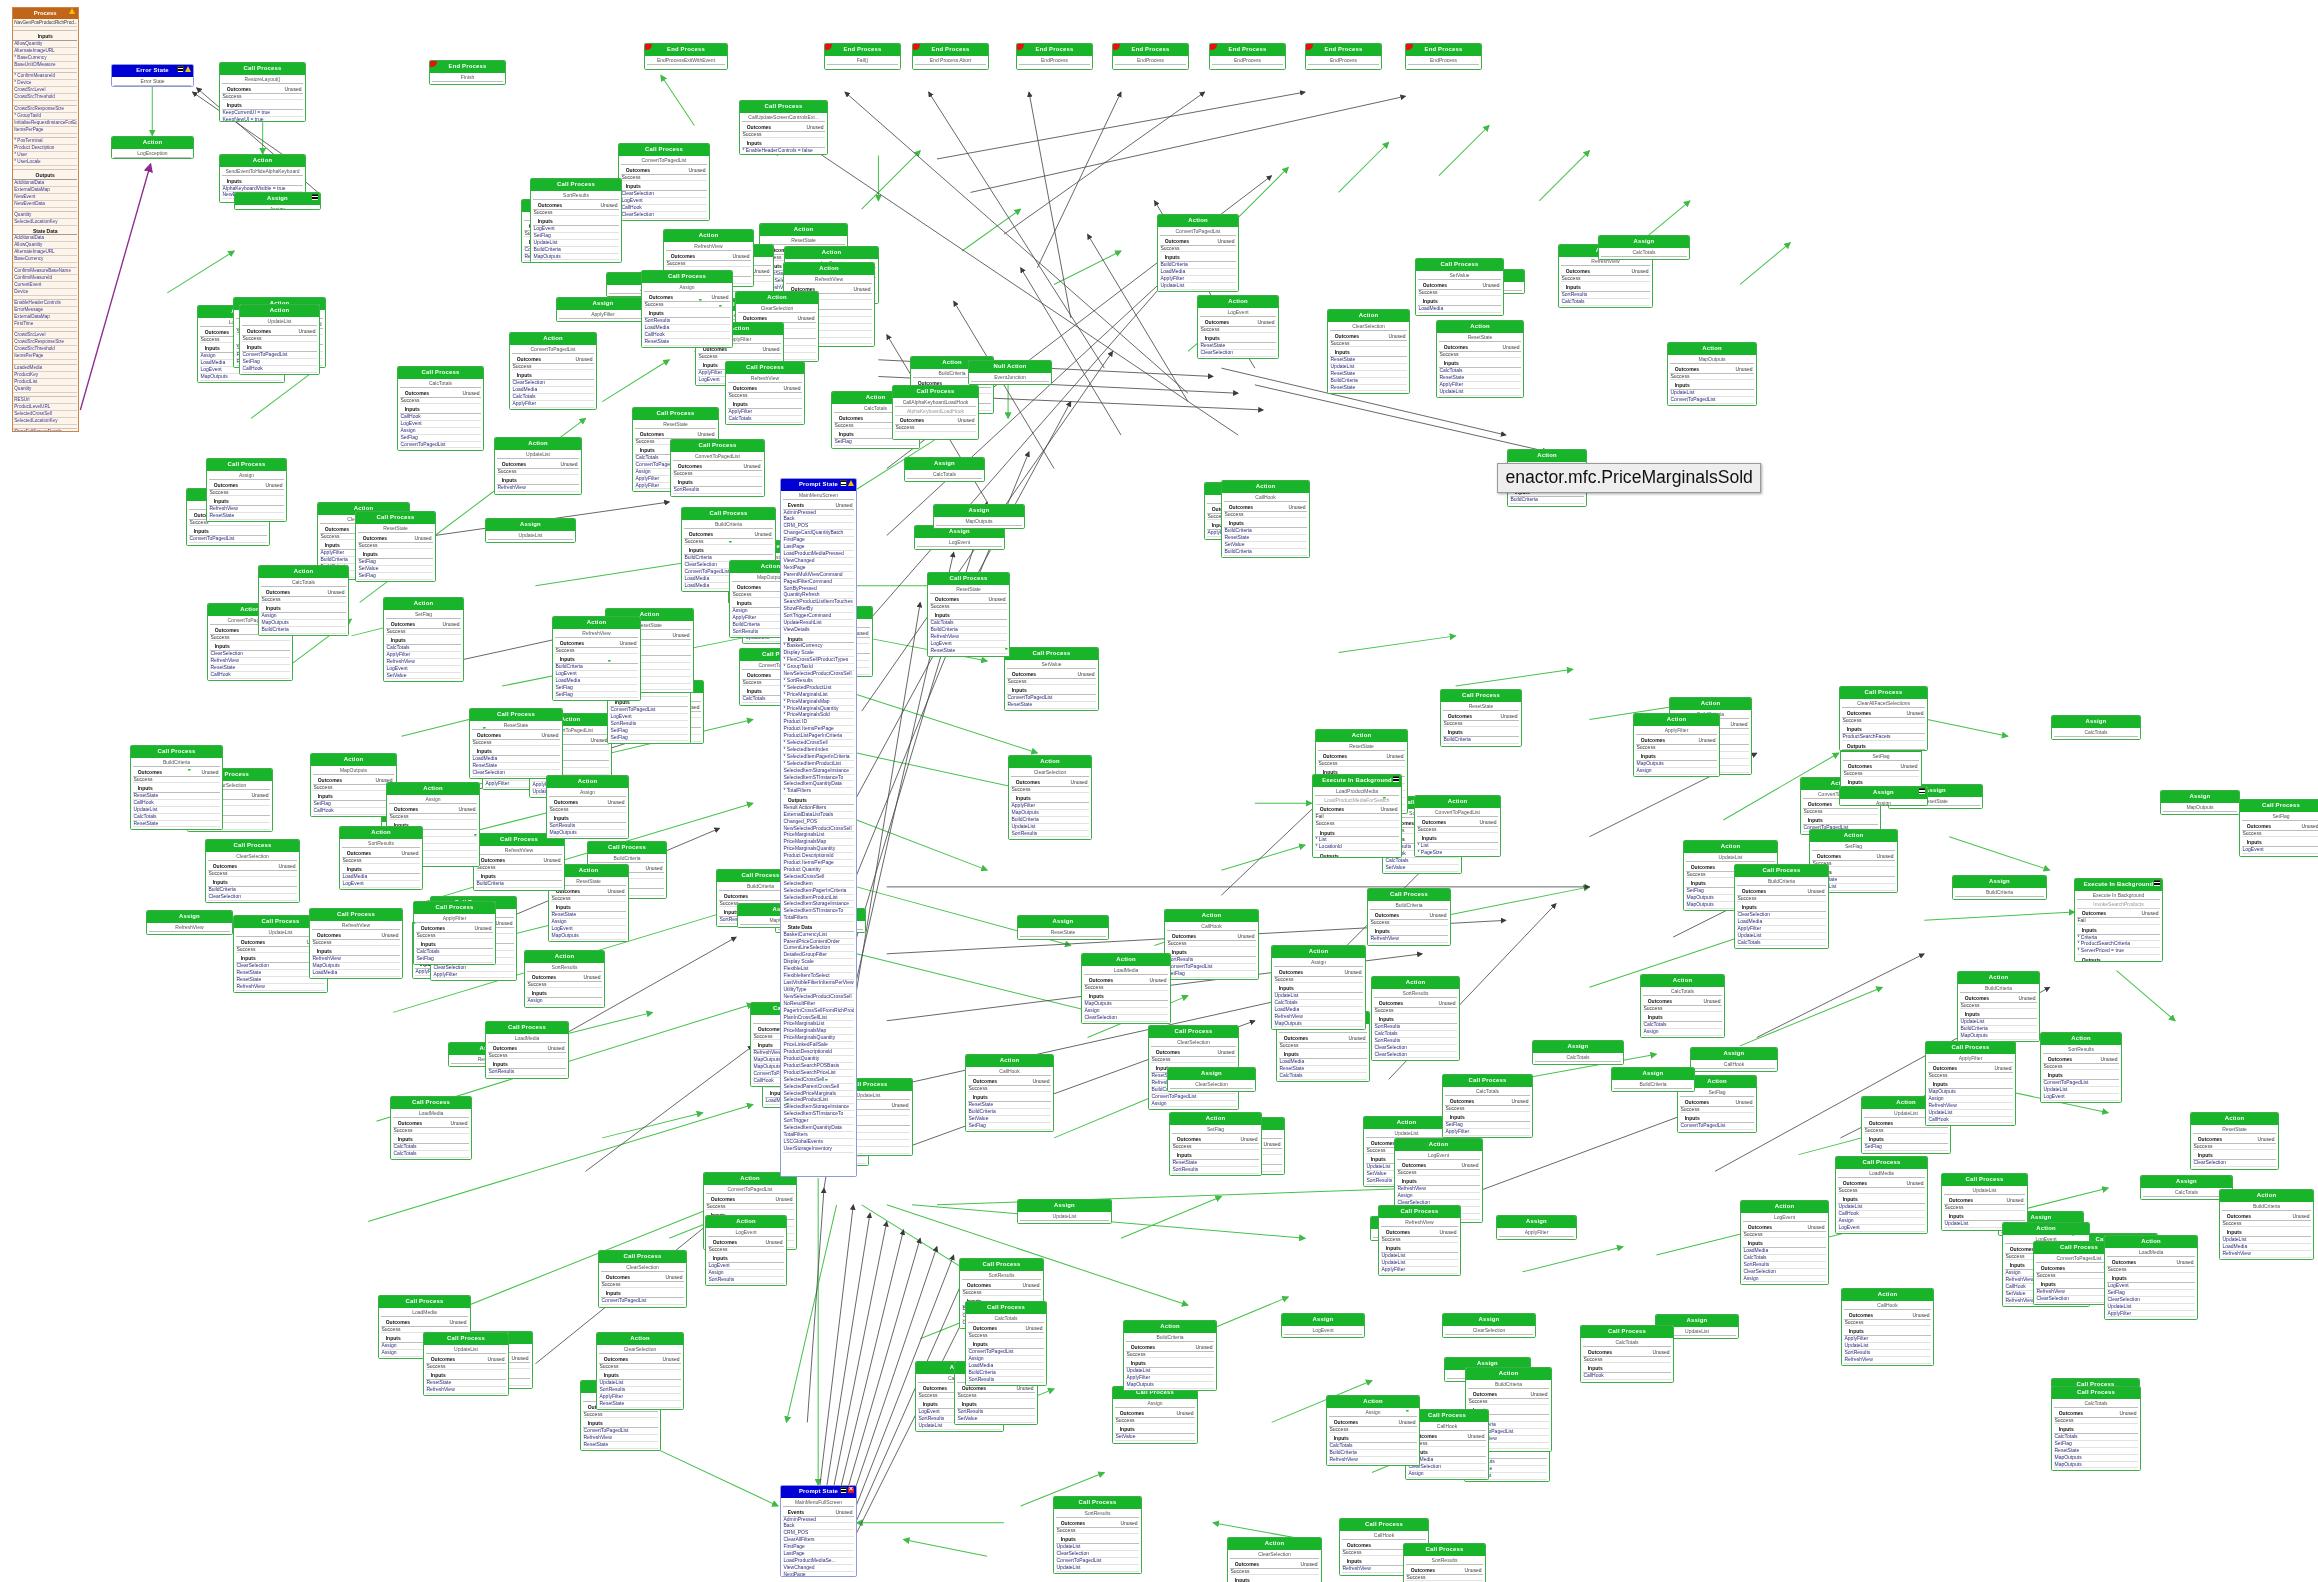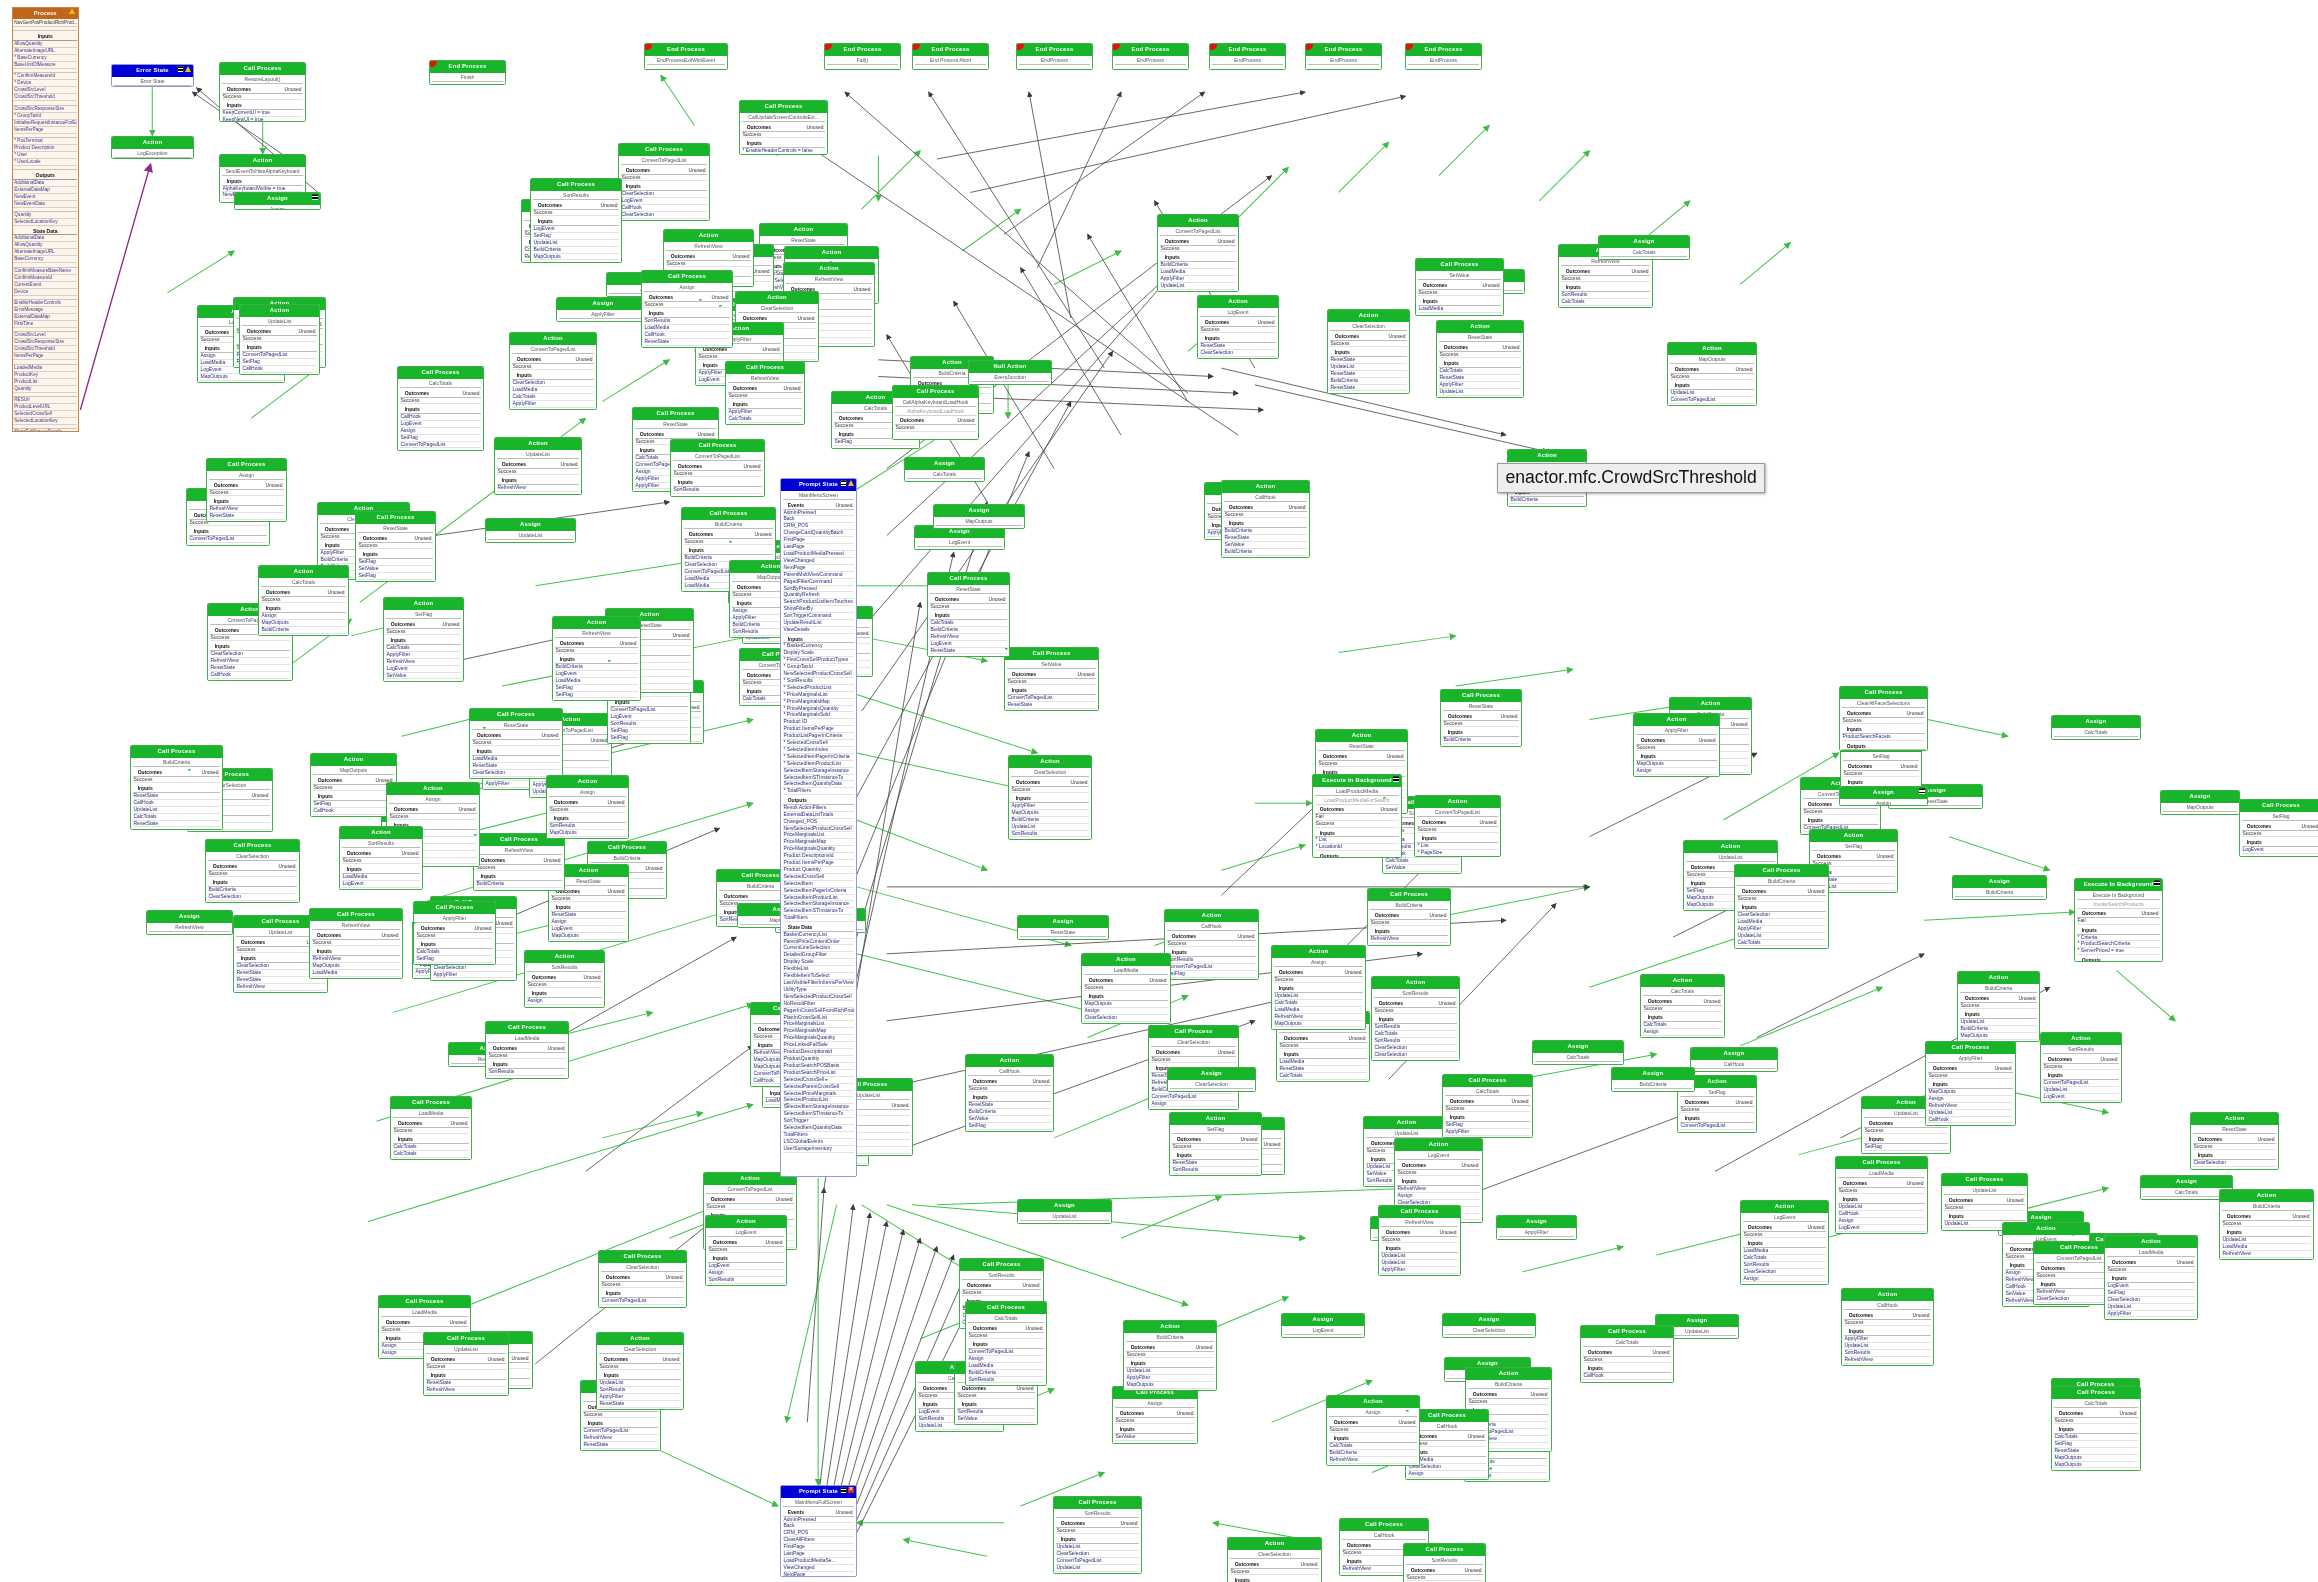--- a/index.html
+++ b/index.html
@@ -3684,16 +3684,16 @@
         <div class="assignglyph"></div>
         <div class="hdr"><span>Assign</span><div class="deco">
             <span class="chip grid"></span>
           </div></div>
         <div class="body">
           <div class="title">Assign</div>
         </div>
       </div>
     </div>
 
-  <div id="tooltip">enactor.mfc.CrowdSrcThreshold</div>
+  <div id="tooltip">enactor.mfc.PriceMarginalsSold</div>
 
 </div>
 
 
 </body></html>

